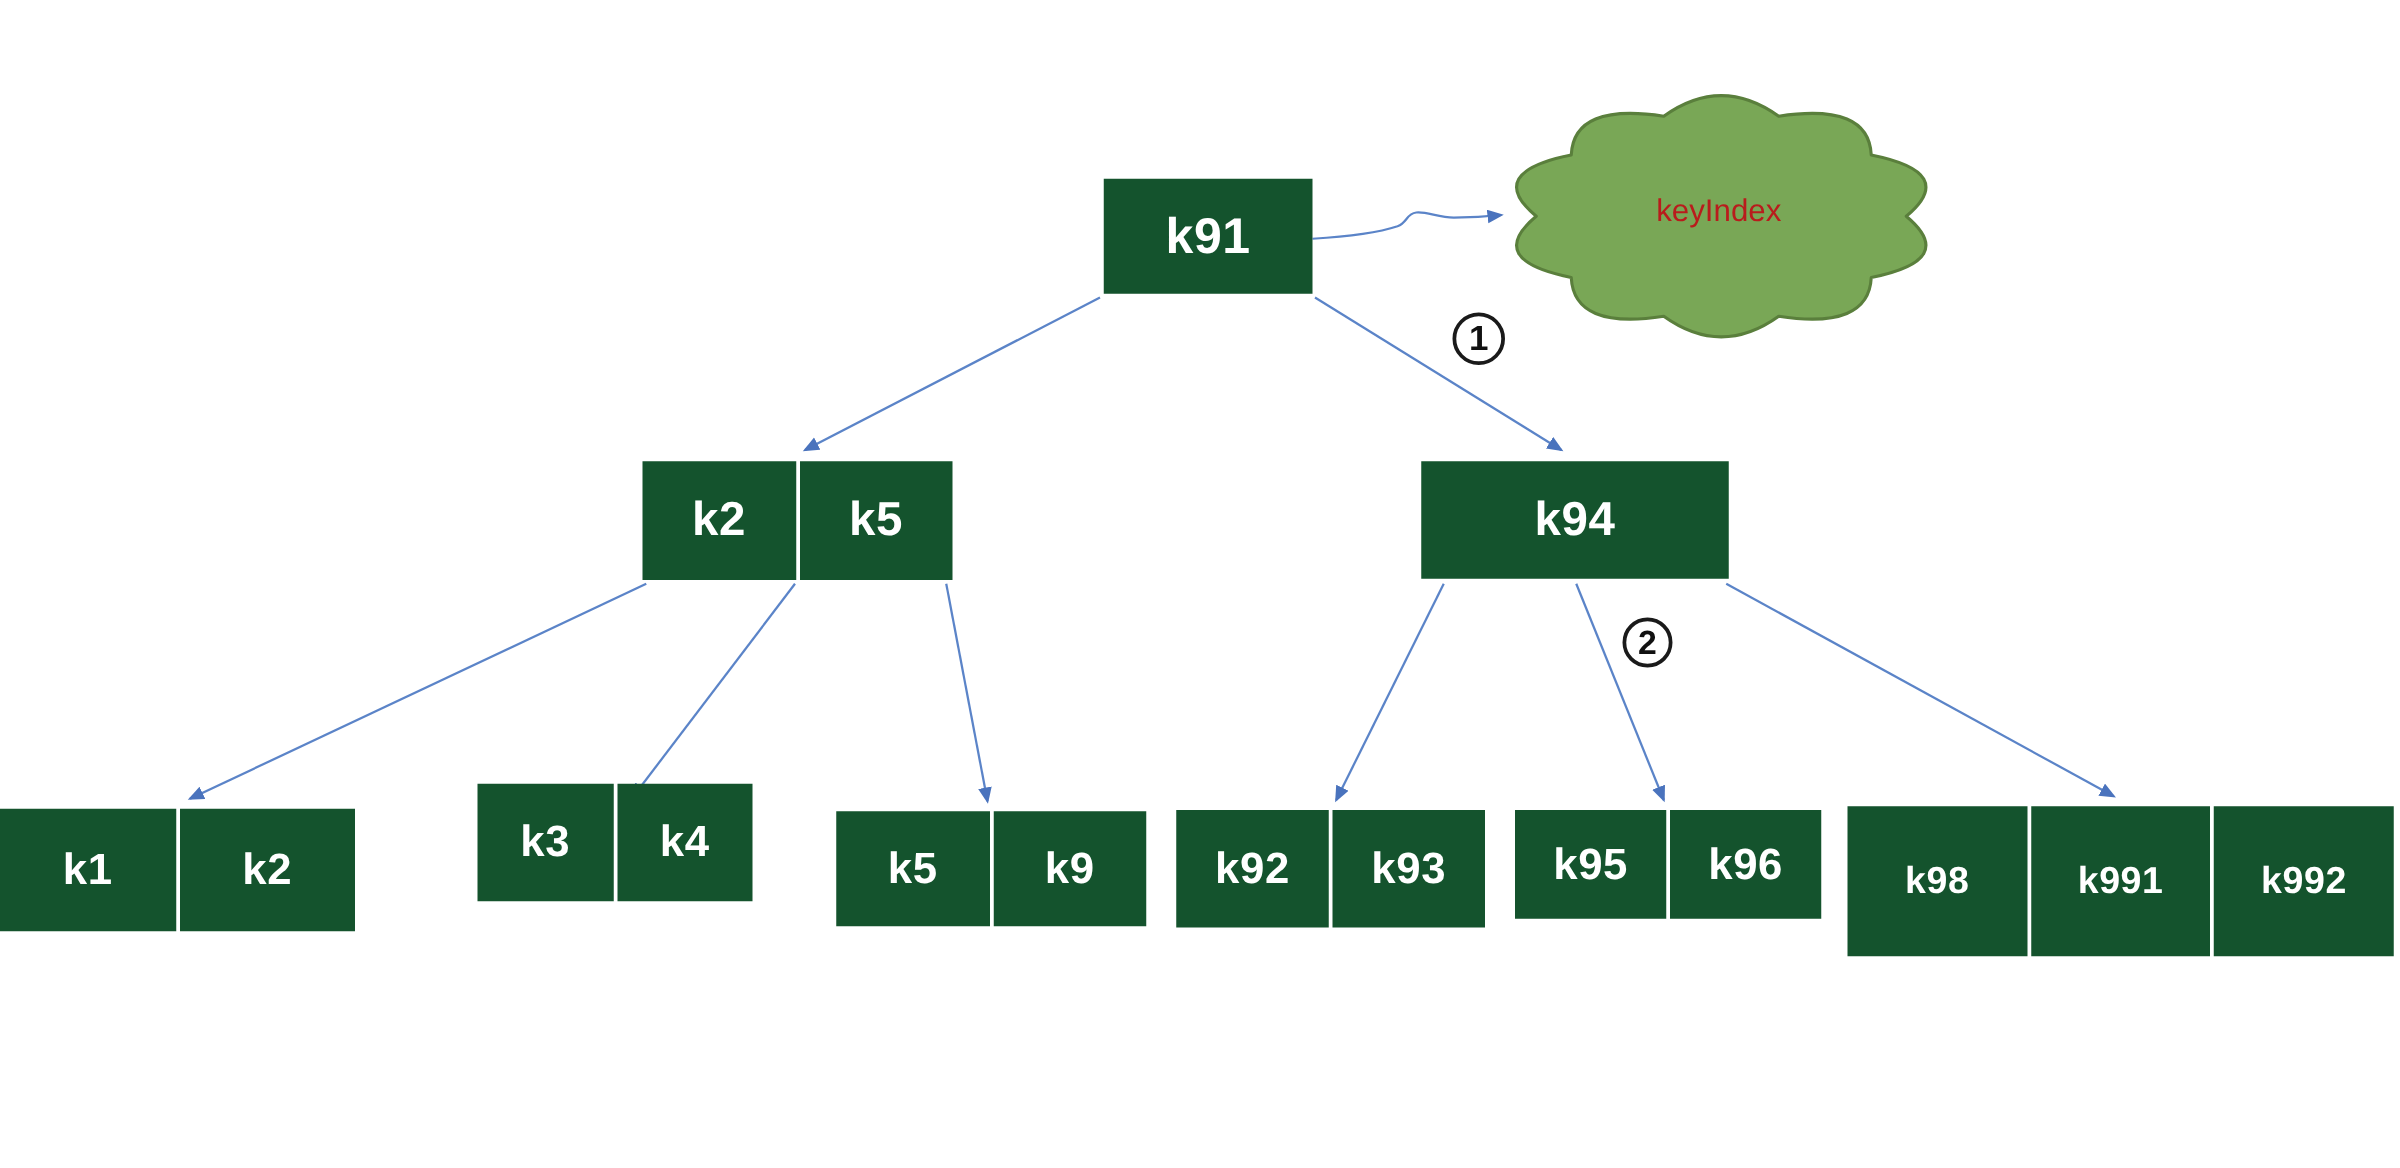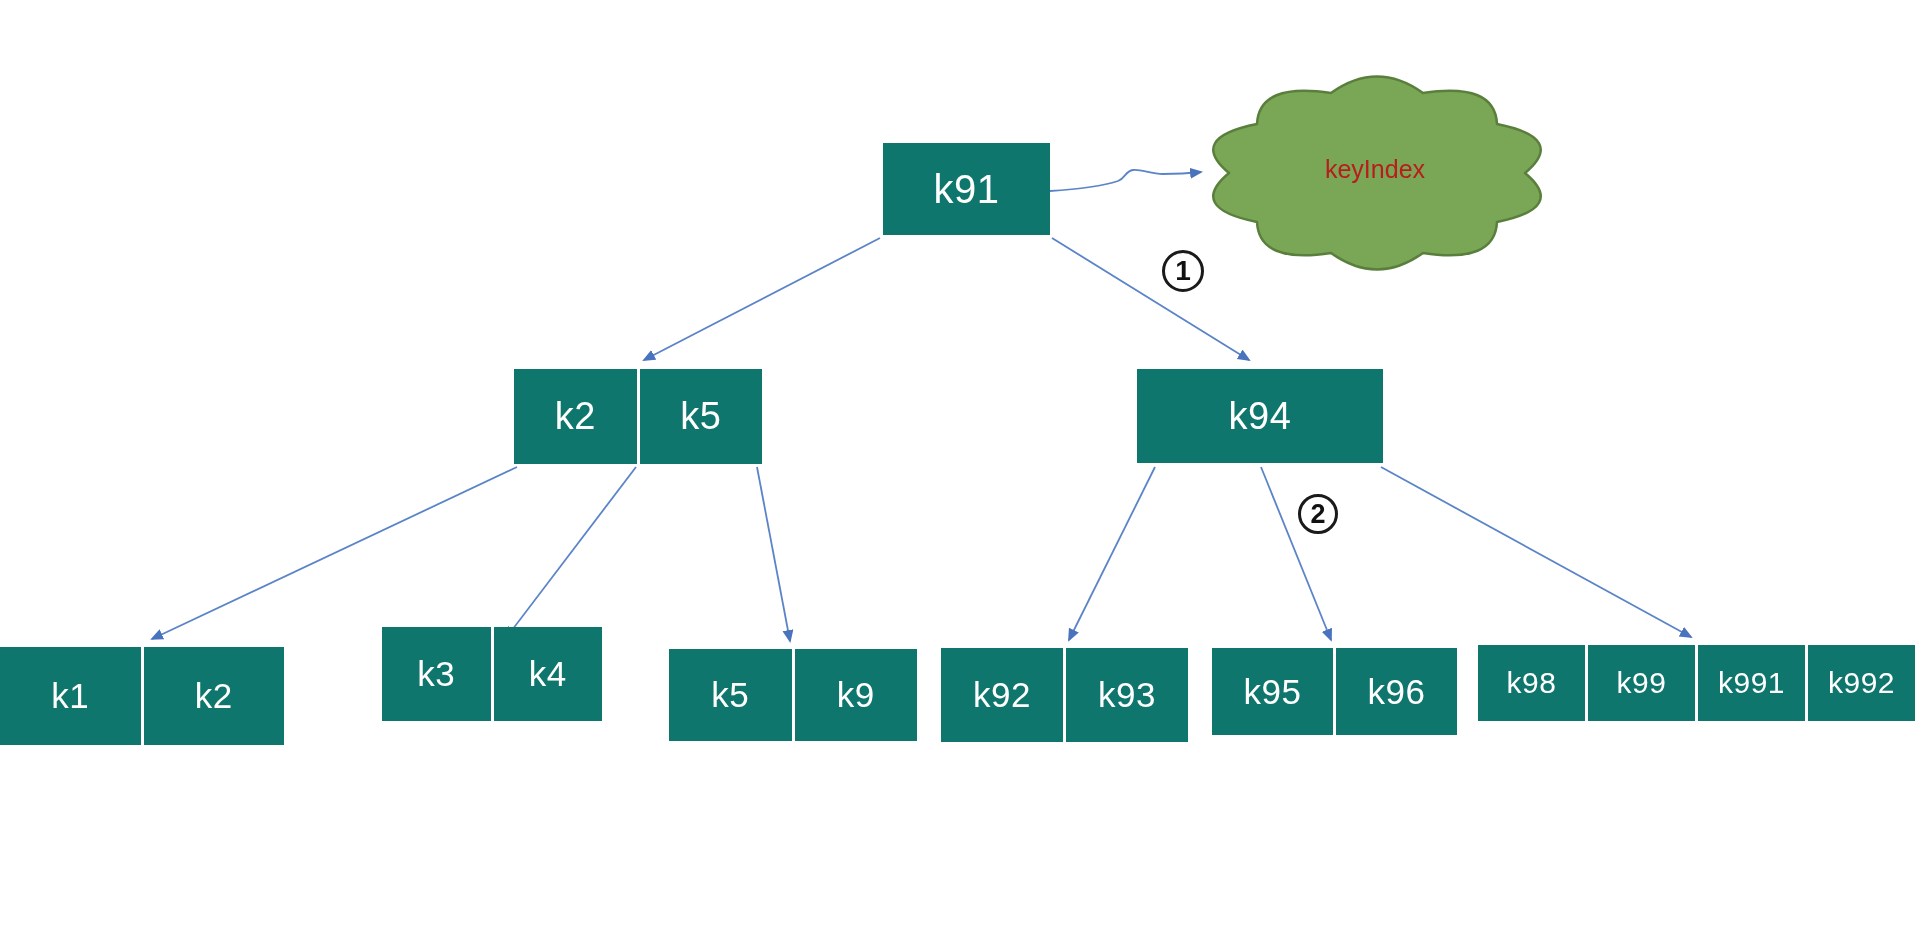--- a/index.html
+++ b/index.html
@@ -2,34 +2,34 @@
 <html><head>
 <meta charset="utf-8">
 <style>
   html,body{margin:0;padding:0;background:#fff;}
   #canvas{position:relative;width:1920px;height:934px;background:#ffffff;overflow:hidden;
           font-family:"Liberation Sans", sans-serif;}
   
   #overlay{position:absolute;left:0;top:0;width:1920px;height:934px;pointer-events:none;}
   
   .node{position:absolute;display:flex;gap:3px;}
-  .cell{flex:1;background:#0f766e;color:#ffffff;display:flex;align-items:center;justify-content:center;
-        font-weight:normal;letter-spacing:0.5px;}
+  .cell{flex:1;background:#14532d;color:#ffffff;display:flex;align-items:center;justify-content:center;
+        font-weight:bold;letter-spacing:0.5px;}
   #node-root        {left:883px;  top:143px; width:167px; height:92px;}
   #node-root .cell  {font-size:40px;}
   #node-int-left    {left:514px;  top:369px; width:248px; height:95px;}
   #node-int-right   {left:1137px; top:369px; width:246px; height:94px;}
   #node-int-left .cell, #node-int-right .cell{font-size:38px;}
   #node-leaf-1      {left:0px;    top:647px; width:284px; height:98px;}
   #node-leaf-2      {left:382px;  top:627px; width:220px; height:94px;}
   #node-leaf-3      {left:669px;  top:649px; width:248px; height:92px;}
   #node-leaf-4      {left:941px;  top:648px; width:247px; height:94px;border-radius:31px;}
   #node-leaf-5      {left:1212px; top:648px; width:245px; height:87px;}
   .node.leaf .cell  {font-size:35px;}
-  #node-leaf-6      {left:1478px; top:645px; width:437px; height:76px;}
+  #node-leaf-6      {left:1478px; top:645px; width:437px; height:120px;}
   #node-leaf-6 .cell{font-size:30px;}
   
   .step-badge{position:absolute;box-sizing:border-box;border:3.5px solid #1a1a1a;border-radius:50%;
               display:flex;align-items:center;justify-content:center;background:transparent;
               font-weight:bold;color:#111;}
   #step-1{left:1162px;top:250px;width:42px;height:42px;font-size:28px;}
   #step-2{left:1298px;top:494px;width:40px;height:40px;font-size:27px;}
   
   #cloud-label{position:absolute;left:1255px;top:155px;width:240px;text-align:center;
                color:#b91c1c;font-size:25px;font-weight:normal;}
@@ -95,21 +95,20 @@
   <div class="node leaf" id="node-leaf-4">
     <span class="cell">k92</span>
     <span class="cell">k93</span>
   </div>
   <div class="node leaf" id="node-leaf-5">
     <span class="cell">k95</span>
     <span class="cell">k96</span>
   </div>
   <div class="node leaf" id="node-leaf-6">
     <span class="cell">k98</span>
-    <span class="cell">k99</span>
     <span class="cell">k991</span>
     <span class="cell">k992</span>
   </div>
 
   <div class="step-badge" id="step-1">1</div>
   <div class="step-badge" id="step-2">2</div>
 
 </div>
 
 </body></html>

